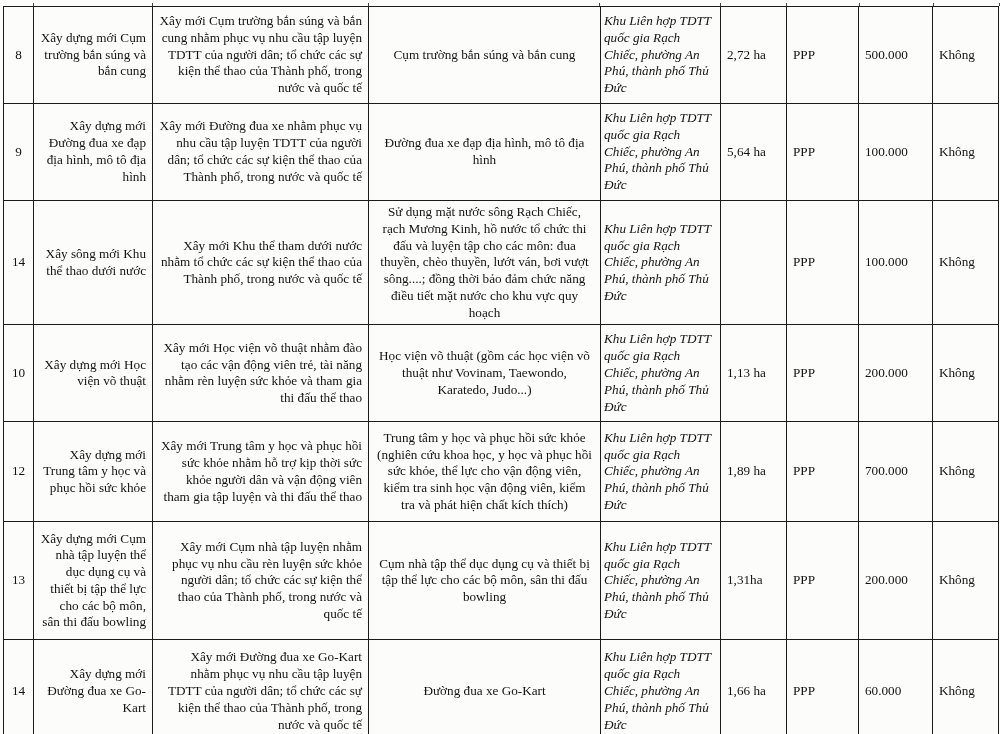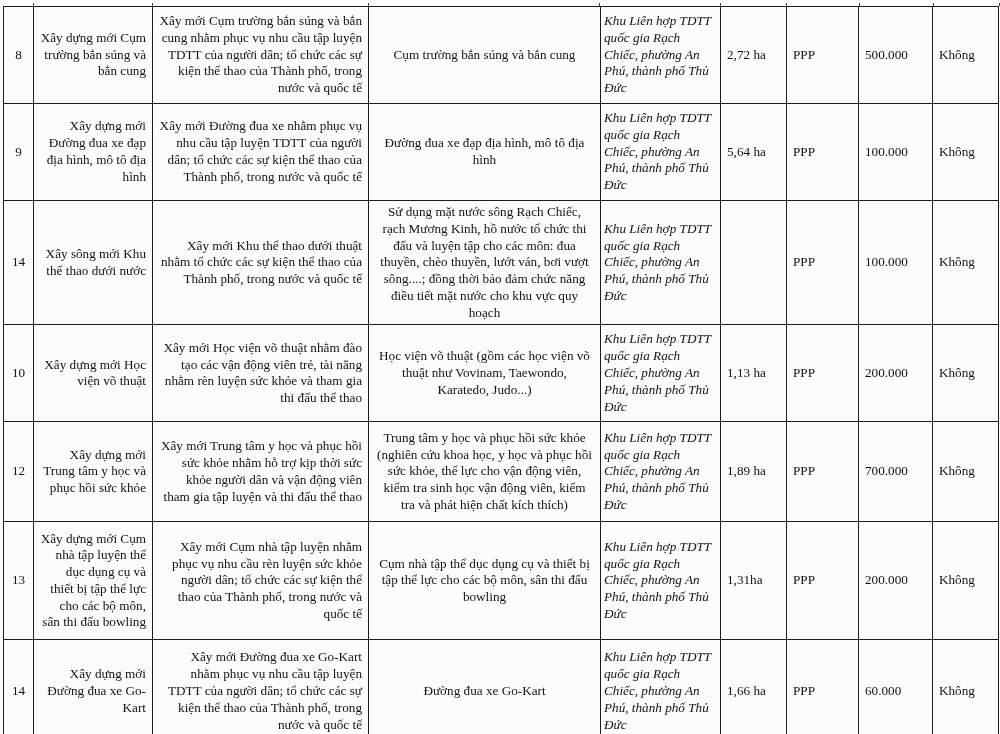--- a/index.html
+++ b/index.html
@@ -90,21 +90,21 @@
         <td class="c-content">Đường đua xe đạp địa hình, mô tô địa hình</td>
         <td class="c-loc">Khu Liên hợp TDTT quốc gia Rạch Chiếc, phường An Phú, thành phố Thủ Đức</td>
         <td class="c-area">5,64 ha</td>
         <td class="c-form">PPP</td>
         <td class="c-capital">100.000</td>
         <td class="c-note">Không</td>
       </tr>
       <tr class="h2">
         <td class="c-no">14</td>
         <td class="c-name">Xây sông mới Khu thể thao dưới nước</td>
-        <td class="c-obj">Xây mới Khu thể thao dưới thuật nhằm tổ chức các sự kiện thể thao của Thành phố, trong nước và quốc tế</td>
+        <td class="c-obj">Xây mới Khu thể tham dưới nước nhằm tổ chức các sự kiện thể thao của Thành phố, trong nước và quốc tế</td>
         <td class="c-content">Sử dụng mặt nước sông Rạch Chiếc, rạch Mương Kinh, hồ nước tổ chức thi đấu và luyện tập cho các môn: đua thuyền, chèo thuyền, lướt ván, bơi vượt sông....; đồng thời bảo đảm chức năng điều tiết mặt nước cho khu vực quy hoạch</td>
         <td class="c-loc">Khu Liên hợp TDTT quốc gia Rạch Chiếc, phường An Phú, thành phố Thủ Đức</td>
         <td class="c-area"></td>
         <td class="c-form">PPP</td>
         <td class="c-capital">100.000</td>
         <td class="c-note">Không</td>
       </tr>
       <tr class="h3">
         <td class="c-no">10</td>
         <td class="c-name">Xây dựng mới Học viện võ thuật</td>

